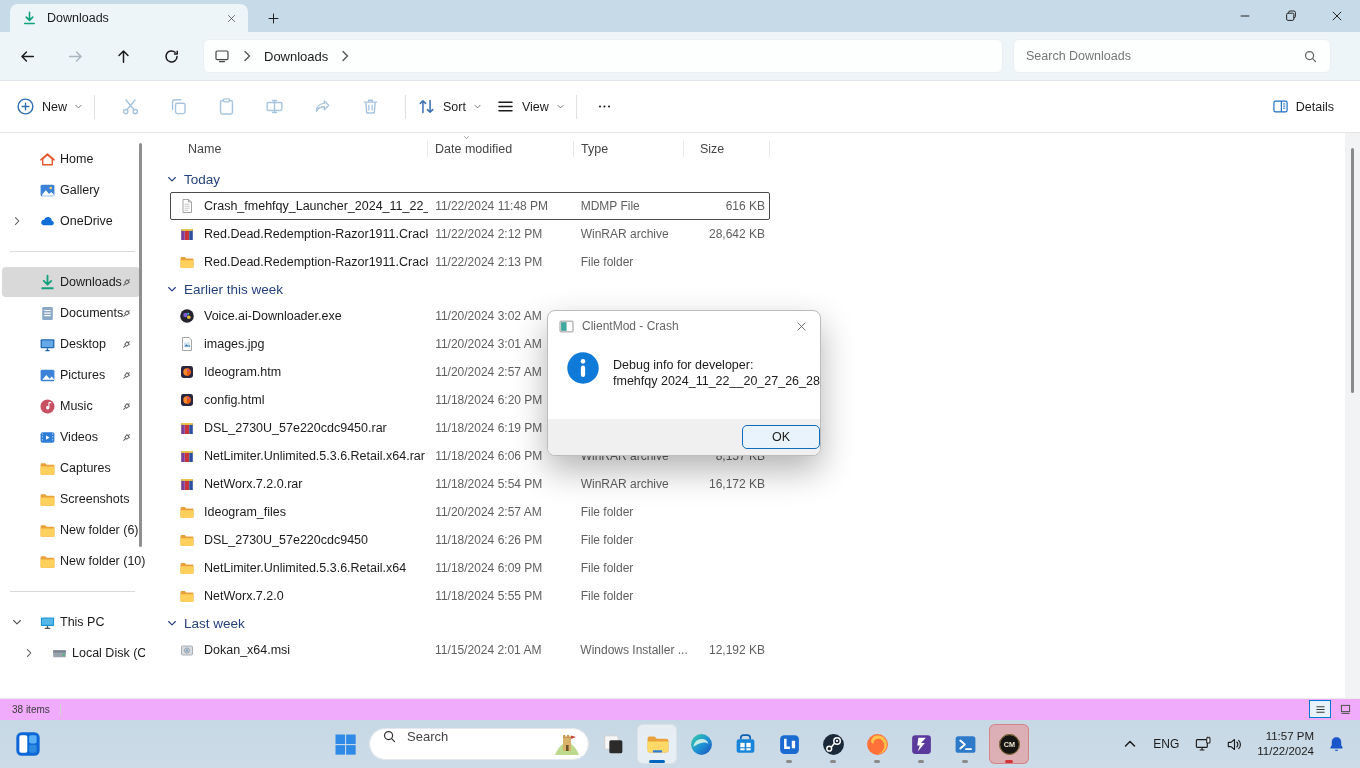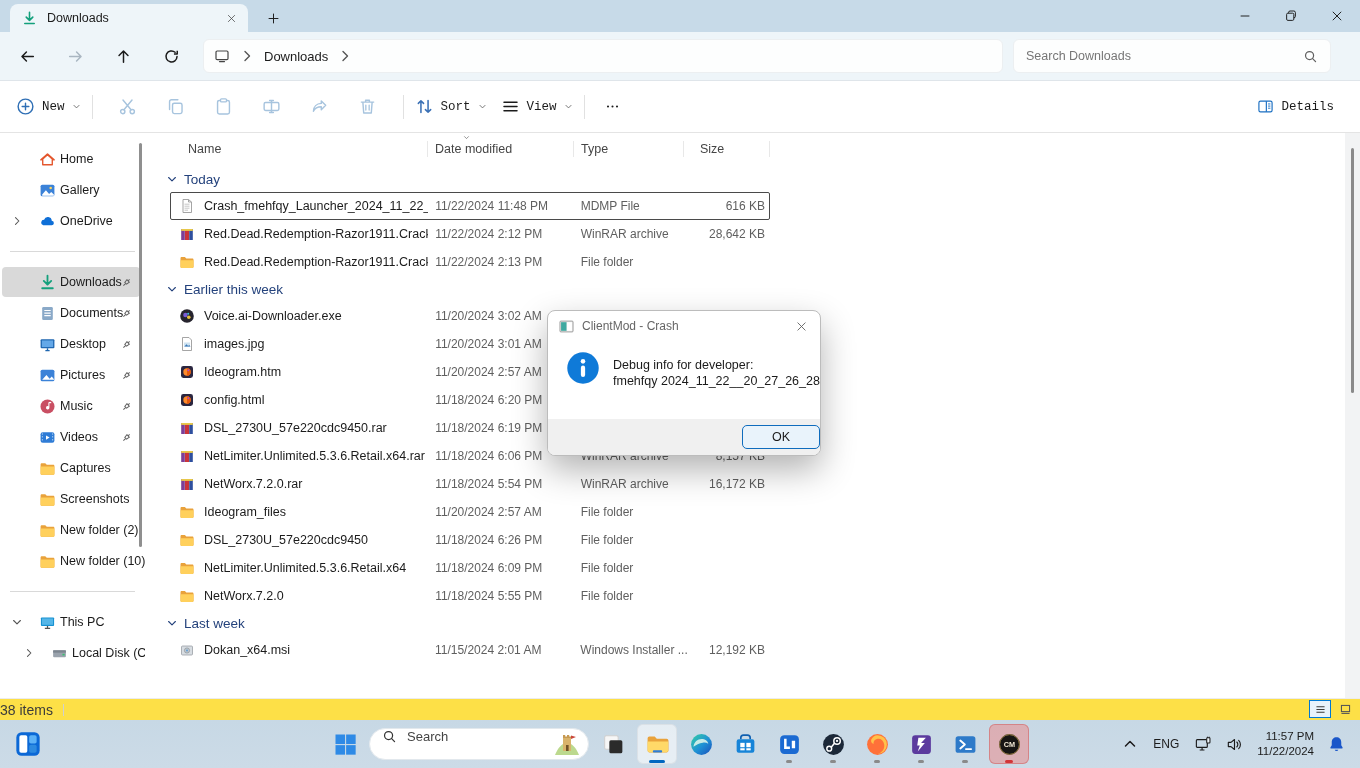--- a/index.html
+++ b/index.html
@@ -27,21 +27,21 @@
   .nav-btn{width:32px;height:32px;margin-right:16px;display:flex;align-items:center;justify-content:center;color:#1b1b1b;}
   .nav-btn.disabled{color:#a9b6c1;}
   .nav-btn .icon{width:17px;height:17px;}
   .breadcrumb{width:800px;height:34px;background:#fdfefe;border:1px solid #eceff1;border-radius:6px;display:flex;align-items:center;padding:0 10px;font-size:13px;color:#1b1b1b;}
   .breadcrumb .icon{width:16px;height:16px;}
   .crumb-sep{width:13px;height:13px;margin:0 9px;color:#555;}
   .searchbox{width:318px;height:34px;margin-left:10px;background:#fdfefe;border:1px solid #eceff1;border-radius:6px;display:flex;align-items:center;padding:0 12px;font-size:12.5px;color:#767676;}
   .searchbox .ph{flex:1;}
   .searchbox .icon{width:15px;height:15px;color:#5f5f5f;}
 
-  .toolbar{position:absolute;top:81px;left:0;right:0;height:52px;background:#fff;border-bottom:1px solid #e4e4e4;display:flex;align-items:center;padding-left:16px;font-size:12.5px;color:#1b1b1b;font-family:Liberation Mono, monospace;}
+  .toolbar{position:absolute;top:81px;left:0;right:0;height:52px;background:#fff;border-bottom:1px solid #e4e4e4;display:flex;align-items:center;padding-left:16px;font-size:12.5px;color:#1b1b1b;}
   .tb-btn{display:flex;align-items:center;gap:7px;}
   .tb-btn .bicon{width:19px;height:19px;}
   .caret{width:9px;height:9px;color:#5f5f5f;}
   .tb-divider{width:1px;height:24px;background:#e1e1e1;margin:0 11px;}
   .tb-act{width:32px;height:32px;margin:0 8px;display:flex;align-items:center;justify-content:center;}
   .tb-act .icon{width:19px;height:19px;}
   .tb-ellipsis{width:30px;height:30px;display:flex;align-items:center;justify-content:center;margin-left:2px;}
   .tb-ellipsis .icon{width:15px;height:15px;color:#1b1b1b;}
   .tb-right{margin-left:auto;margin-right:26px;display:flex;align-items:center;gap:7px;}
   .tb-right .bicon{width:17px;height:17px;}
@@ -74,21 +74,21 @@
   .row.selected{border-color:#4a4a4a;}
   .c-name{width:258px;display:flex;align-items:center;gap:9px;padding-left:8px;white-space:nowrap;overflow:hidden;}
   .c-name .icon{width:16px;height:16px;flex:0 0 16px;}
   .c-date{width:146px;padding-left:7px;color:#5f5f5f;font-size:12px;white-space:nowrap;}
   .c-type{width:110px;padding-left:7px;color:#5f5f5f;font-size:12px;white-space:nowrap;}
   .c-size{width:86px;text-align:right;padding-right:4px;color:#5f5f5f;font-size:12px;white-space:nowrap;}
 
   .v-scrollbar{position:absolute;top:133px;right:0;width:15px;bottom:22px;background:#f2f3f4;}
   .v-thumb{position:absolute;left:6px;top:15px;width:3px;height:245px;background:#8a8a8a;border-radius:2px;}
 
-  .statusbar{position:absolute;left:0;right:0;bottom:0;height:22px;background:#fde047;border-top:1px solid #ececec;display:flex;align-items:center;padding-left:0;font-size:14px;color:#3b3b3b;}
+  .statusbar{position:absolute;left:0;right:0;bottom:0;height:22px;background:#f0abfc;border-top:1px solid #ececec;display:flex;align-items:center;padding-left:12px;font-size:10px;color:#3b3b3b;}
   .sb-div{width:1px;height:12px;background:#d0d0d0;margin-left:10px;}
   .view-toggles{position:absolute;right:4px;bottom:2px;display:flex;gap:3px;}
   .vt-btn{width:22px;height:18px;display:flex;align-items:center;justify-content:center;color:#3b3b3b;}
   .vt-btn .icon{width:13px;height:13px;}
   .vt-btn.sel{background:#e7f2fb;border:1px solid #0078d4;}
 
   
   .dialog{position:absolute;left:547px;top:310px;width:274px;height:146px;background:#fff;border:1px solid #bcbcbc;border-radius:8px;box-shadow:0 14px 34px rgba(0,0,0,.30);z-index:50;overflow:hidden;}
   .dlg-title{height:30px;display:flex;align-items:center;padding:0 11px;font-size:12px;color:#666;}
   .dlg-title .dicon{width:15px;height:15px;margin-right:8px;}
@@ -505,21 +505,21 @@
           </span>
           <span>Screenshots</span>
         </div>
         <div class="sb-item">
           <span class="icon sb-icon">
             <svg viewBox="0 0 16 16">
               <path d="M1.5 4.2c0-.7.5-1.2 1.2-1.2h3.2l1.4 1.5h6c.7 0 1.2.5 1.2 1.2v7c0 .7-.5 1.2-1.2 1.2H2.7c-.7 0-1.2-.5-1.2-1.2z" fill="#e9a23b"></path>
               <path d="M1.5 6.2h13v6.5c0 .7-.5 1.2-1.2 1.2H2.7c-.7 0-1.2-.5-1.2-1.2z" fill="#ffd05c"></path>
             </svg>
           </span>
-          <span>New folder (2)</span>
+          <span>New folder (6)</span>
         </div>
         <div class="sb-item">
           <span class="icon sb-icon">
             <svg viewBox="0 0 16 16">
               <path d="M1.5 4.2c0-.7.5-1.2 1.2-1.2h3.2l1.4 1.5h6c.7 0 1.2.5 1.2 1.2v7c0 .7-.5 1.2-1.2 1.2H2.7c-.7 0-1.2-.5-1.2-1.2z" fill="#e9a23b"></path>
               <path d="M1.5 6.2h13v6.5c0 .7-.5 1.2-1.2 1.2H2.7c-.7 0-1.2-.5-1.2-1.2z" fill="#ffd05c"></path>
             </svg>
           </span>
           <span>New folder (10)</span>
         </div>

